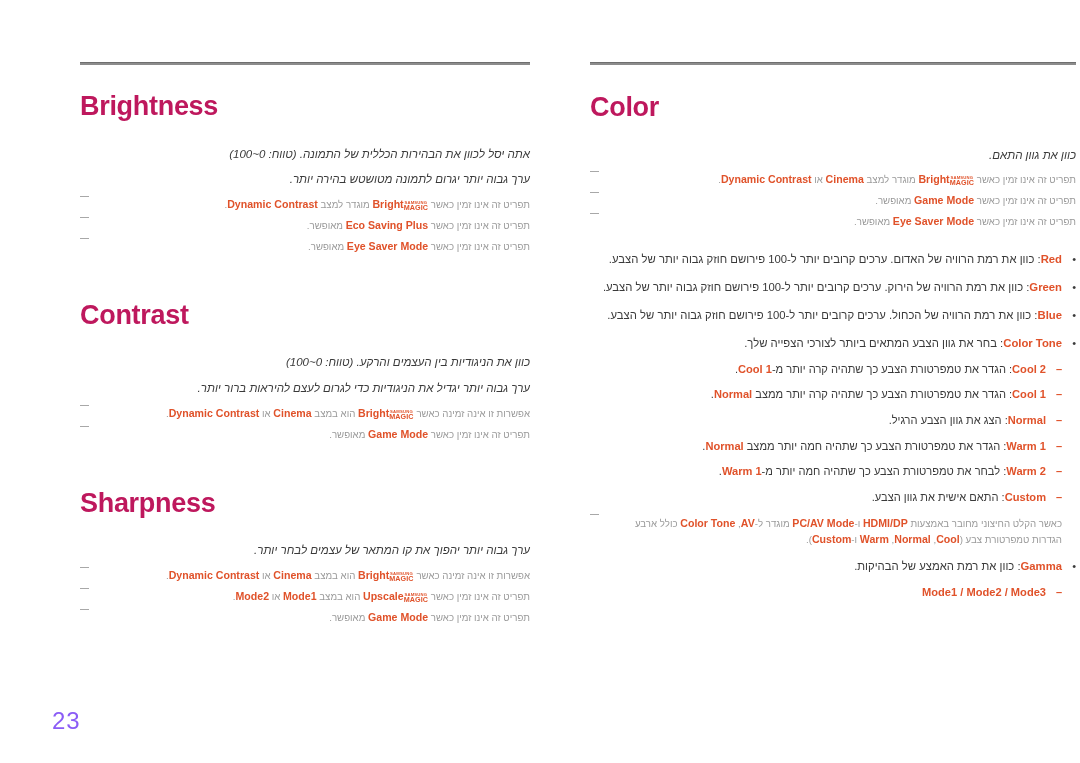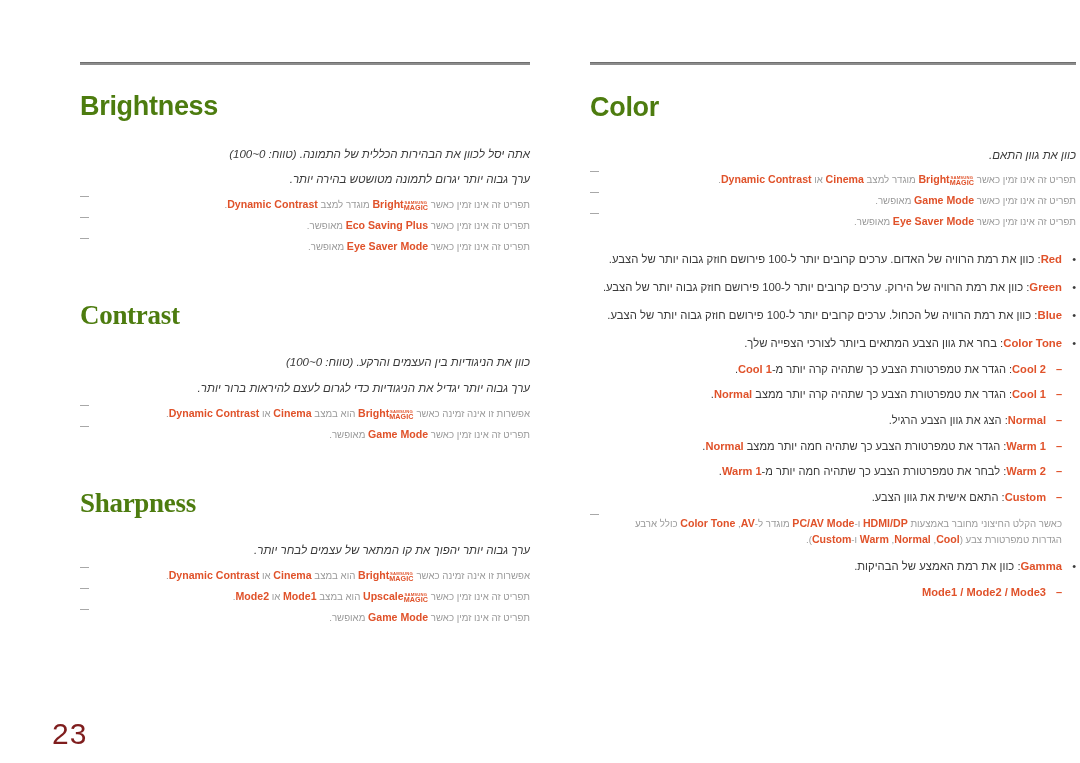--- a/index.html
+++ b/index.html
@@ -54,32 +54,31 @@
     border-top: 1px solid #6f6f6f;
     width: 100%;
     margin: 0 0 0 0;
   }
 
   
   h1.section-title {
     font-size: 27px;
     line-height: 1.1;
     font-weight: bold;
-    color: #4d7c0f;
+    color: #be185d;
     text-align: left;
     direction: ltr;
     margin: 28px 0 24px 0;
     letter-spacing: -0.3px;
   }
   .col-right h1.section-title {
     margin-top: 27px;
   }
   h1.section-title.subsequent {
     margin-top: 46px;
-    font-family: Liberation Serif, serif;
   }
 
   
   p.body-line {
     font-size: 11.5px;
     line-height: 1.45;
     color: #3a3a3a;
     margin: 0 0 9px 0;
     text-align: right;
     direction: rtl;
@@ -209,23 +208,23 @@
     height: 1px;
     background: #a8a8a8;
     display: block;
   }
   .sub-note .kw { font-size: 10.6px; }
 
   
   .page-number {
     position: absolute;
     left: 52px;
-    bottom: 12px;
-    font-size: 30px;
-    color: #7f1d1d;
+    bottom: 28px;
+    font-size: 24px;
+    color: #8b5cf6;
     direction: ltr;
     letter-spacing: 1px;
   }
 
   .spacer-lg { height: 16px; }
 </style>
 </head>
 <body>
 
 <div class="page">

